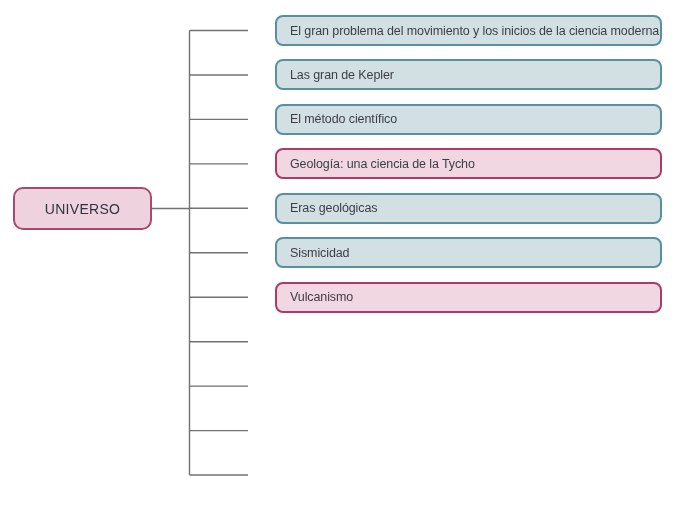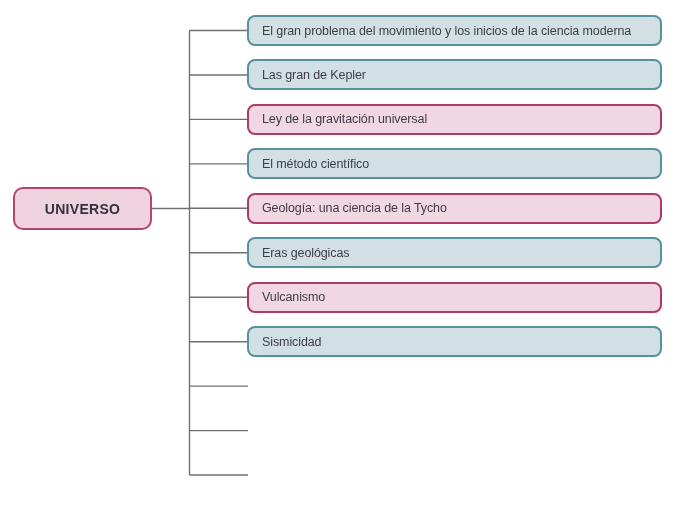--- a/index.html
+++ b/index.html
@@ -20,38 +20,39 @@
     width:139px;height:43px;
     box-sizing:border-box;
     background:var(--root-fill);
     border:2.5px solid var(--root-border);
     border-radius:10px;
     display:flex;align-items:center;justify-content:center;
     z-index:1;
   }
   .root-label{
     font-size:14px;
-    font-weight:bold;
+    font-weight:normal;
     letter-spacing:0.3px;
     color:var(--root-text);
   }
   .nodes{
     position:absolute;
     left:247px;top:15px;
     width:415px;
     display:flex;flex-direction:column;
     gap:13.45px;
     z-index:1;
   }
   .node{
     box-sizing:border-box;
     height:31px;
     border-radius:8px;
     display:flex;align-items:center;
     padding:0 12px 0 13px;
+    margin-left:28px;
   }
   .node.blue{background:var(--blue-fill);border:2px solid var(--blue-border);}
   .node.pink{background:var(--pink-fill);border:2px solid var(--pink-border);}
   .node-label{
     font-size:12.5px;
     color:var(--text);
     white-space:nowrap;
     letter-spacing:-0.1px;
   }
 </style>
@@ -83,33 +84,30 @@
     <span class="root-label">UNIVERSO</span>
   </div>
 
   <div class="nodes">
     <div class="node blue">
       <span class="node-label">El gran problema del movimiento y los inicios de la ciencia moderna</span>
     </div>
     <div class="node blue">
       <span class="node-label">Las gran de Kepler</span>
     </div>
-    <div class="node pink">
-      <span class="node-label">Ley de la gravitación universal</span>
-    </div>
     <div class="node blue">
       <span class="node-label">El método científico</span>
     </div>
     <div class="node pink">
       <span class="node-label">Geología: una ciencia de la Tycho</span>
     </div>
     <div class="node blue">
       <span class="node-label">Eras geológicas</span>
     </div>
+    <div class="node blue">
+      <span class="node-label">Sismicidad</span>
+    </div>
     <div class="node pink">
       <span class="node-label">Vulcanismo</span>
-    </div>
-    <div class="node blue">
-      <span class="node-label">Sismicidad</span>
     </div>
   </div>
 
 </div>
 
 </body></html>

